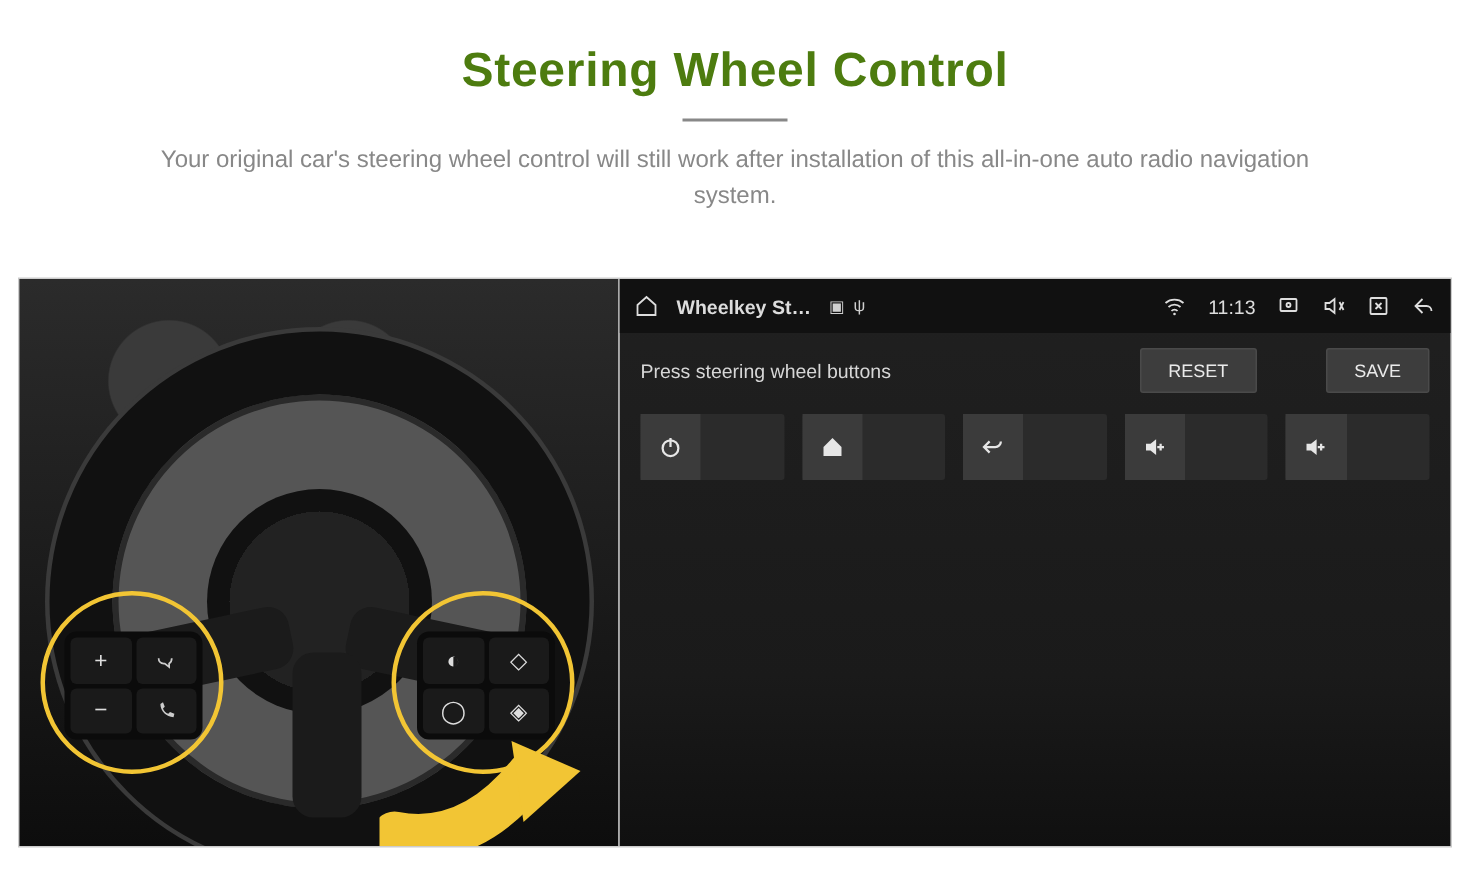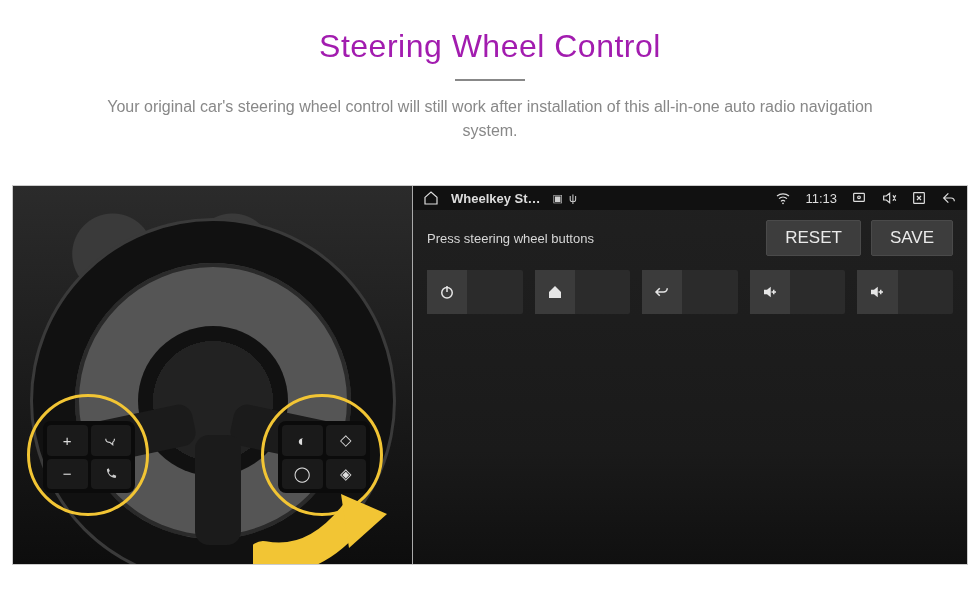--- a/index.html
+++ b/index.html
@@ -6,22 +6,22 @@
 body {
   width: 980px;
   height: 591px;
   background: #fff;
   font-family: Arial, Helvetica, sans-serif;
   overflow: hidden;
 }
 .header { text-align: center; padding: 28px 20px 10px; }
 .title {
   font-size: 32px;
-  font-weight: 400;
-  color: #a21caf;
+  font-weight: 700;
+  color: #4d7c0f;
   letter-spacing: 0.5px;
 }
 .title-sep {
   width: 70px;
   height: 2px;
   background: #888;
   margin: 14px auto 14px;
 }
 .subtitle {
   font-size: 16px;
@@ -114,21 +114,21 @@
 }
 
 .device-panel {
   flex:1;
   height:100%;
   background:linear-gradient(#202020,#1a1a1a 70%,#101010);
   display:flex;
   flex-direction:column;
 }
 .status-bar {
-  height:24px;
+  height:36px;
   background:#111;
   display:flex;
   align-items:center;
   padding:0 10px;
   color:#ddd;
   font-size:13px;
   gap:10px;
 }
 .status-left { display:flex; align-items:center; gap:12px; }
 .status-right { margin-left:auto; display:flex; align-items:center; gap:14px; }
@@ -144,25 +144,26 @@
 }
 .instruction {
   flex:1;
   text-align:left;
   color:#d7d7d7;
   font-size:13px;
 }
 .action-btn {
   background:#3d3d3d;
   color:#eaeaea;
-  font-size:17px;
+  font-size:12px;
   padding:7px 18px;
   border-radius:2px;
   border:1px solid #4a4a4a;
   cursor:pointer;
+  margin-left:36px;
 }
 .slots {
   display:flex;
   gap:12px;
   padding:2px 14px;
 }
 .slot {
   flex:1;
   height:44px;
   background:#2b2b2b;

